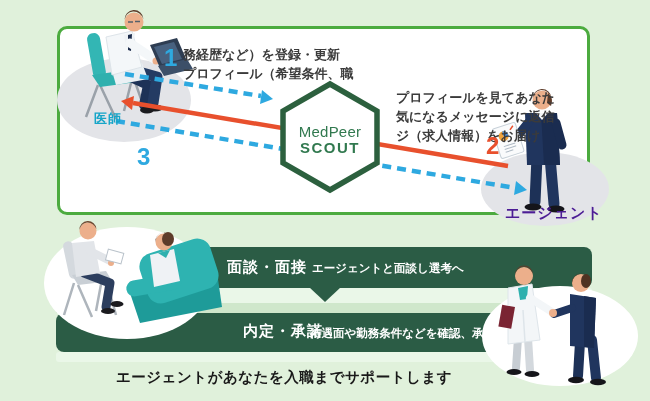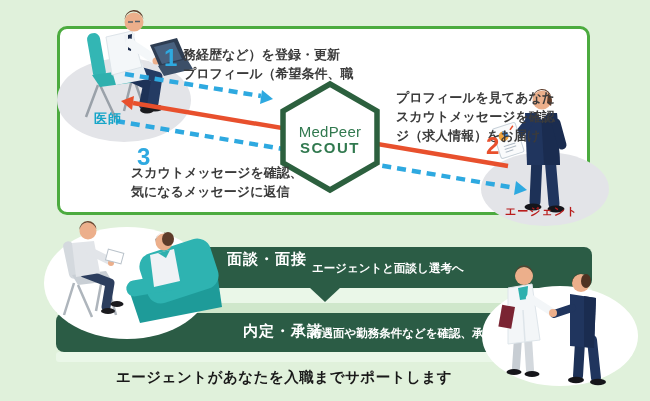--- a/index.html
+++ b/index.html
@@ -22,39 +22,39 @@
   .step-text{font-size:13px;line-height:19px;font-weight:600;color:#3b3b3b;z-index:7;white-space:nowrap;}
   .step1-num{left:164px;top:46px;}
   .step1-text{left:183px;top:45px;}
   .step2-text{left:396px;top:88px;}
   .step2-num{left:486px;top:134px;}
   .step3-num{left:137px;top:145px;}
   .step3-text{left:131px;top:163px;}
 
   .actor-label{font-size:13px;font-weight:800;z-index:7;letter-spacing:1px;}
   .doctor-label{left:86px;top:110px;color:#17a5c8;padding-left:8px;}
-  .agent-label{left:505px;top:204px;color:#b91c1c;font-size:11px;}
+  .agent-label{left:505px;top:204px;color:#4c1d95;font-size:15px;}
 
   
   .logo-box{left:283px;top:123px;width:94px;text-align:center;z-index:7;color:#31794f;}
   .logo-top{font-size:15px;font-weight:400;line-height:17px;letter-spacing:.2px;}
   .logo-bottom{font-size:15px;font-weight:800;line-height:16px;letter-spacing:1.5px;}
 
   
   .stripe1{left:56px;top:288px;width:536px;height:15px;background:#eaf7e8;z-index:1;border-radius:3px;}
   .stripe2{left:56px;top:303px;width:536px;height:10px;background:#cfe7cb;z-index:1;}
   .stripe3{left:56px;top:352px;width:536px;height:10px;background:#eaf7e8;z-index:1;border-radius:3px;}
   .bar{background:#2b5c45;border-radius:8px;z-index:2;}
   .bar1{left:140px;top:247px;width:452px;height:41px;}
   .bar2{left:56px;top:313px;width:536px;height:39px;}
   .bar-notch{left:309px;top:287px;width:0;height:0;border-left:16px solid transparent;
              border-right:16px solid transparent;border-top:15px solid #2b5c45;z-index:2;}
   .bar-title{color:#ffffff;font-size:15px;font-weight:800;letter-spacing:1px;z-index:2;white-space:nowrap;}
   .bar-desc{color:#ffffff;font-size:11.5px;font-weight:600;z-index:2;white-space:nowrap;}
-  .bar1-title{left:227px;top:250px;text-align:right;}
+  .bar1-title{left:227px;top:258px;text-align:right;}
   .bar1-desc{left:312px;top:261px;text-align:right;}
   .bar2-title{left:243px;top:322px;}
   .bar2-desc{left:310px;top:326px;}
 
   .footer-text{left:0;top:368px;width:568px;text-align:center;font-size:14.5px;font-weight:800;
                color:#191919;letter-spacing:.5px;z-index:2;}
 
   .lyr-illus{z-index:4;} .lyr-arrows{z-index:5;} .lyr-hex{z-index:6;}
   svg{display:block;}
 </style>
@@ -205,27 +205,23 @@
 
 
   <div class="abs step-num num-blue step1-num">1</div>
   <div class="abs step-text step1-text">
     <div>務経歴など）を登録・更新</div>
     <div>プロフィール（希望条件、職</div>
   </div>
 
   <div class="abs step-text step2-text">
     <div>プロフィールを見てあなた</div>
-    <div>スカウトメッセージを確認</div>
+    <div>気になるメッセージに返信</div>
     <div>ジ（求人情報）をお届け</div>
   </div>
   <div class="abs step-num num-red step2-num">2</div>
 
   <div class="abs step-num num-blue step3-num">3</div>
-  <div class="abs step-text step3-text">
-    <div>スカウトメッセージを確認、</div>
-    <div>気になるメッセージに返信</div>
-  </div>
 
   <div class="abs actor-label doctor-label">医師</div>
   <div class="abs actor-label agent-label">エージェント</div>
 
 </div>
 
 </body></html>

